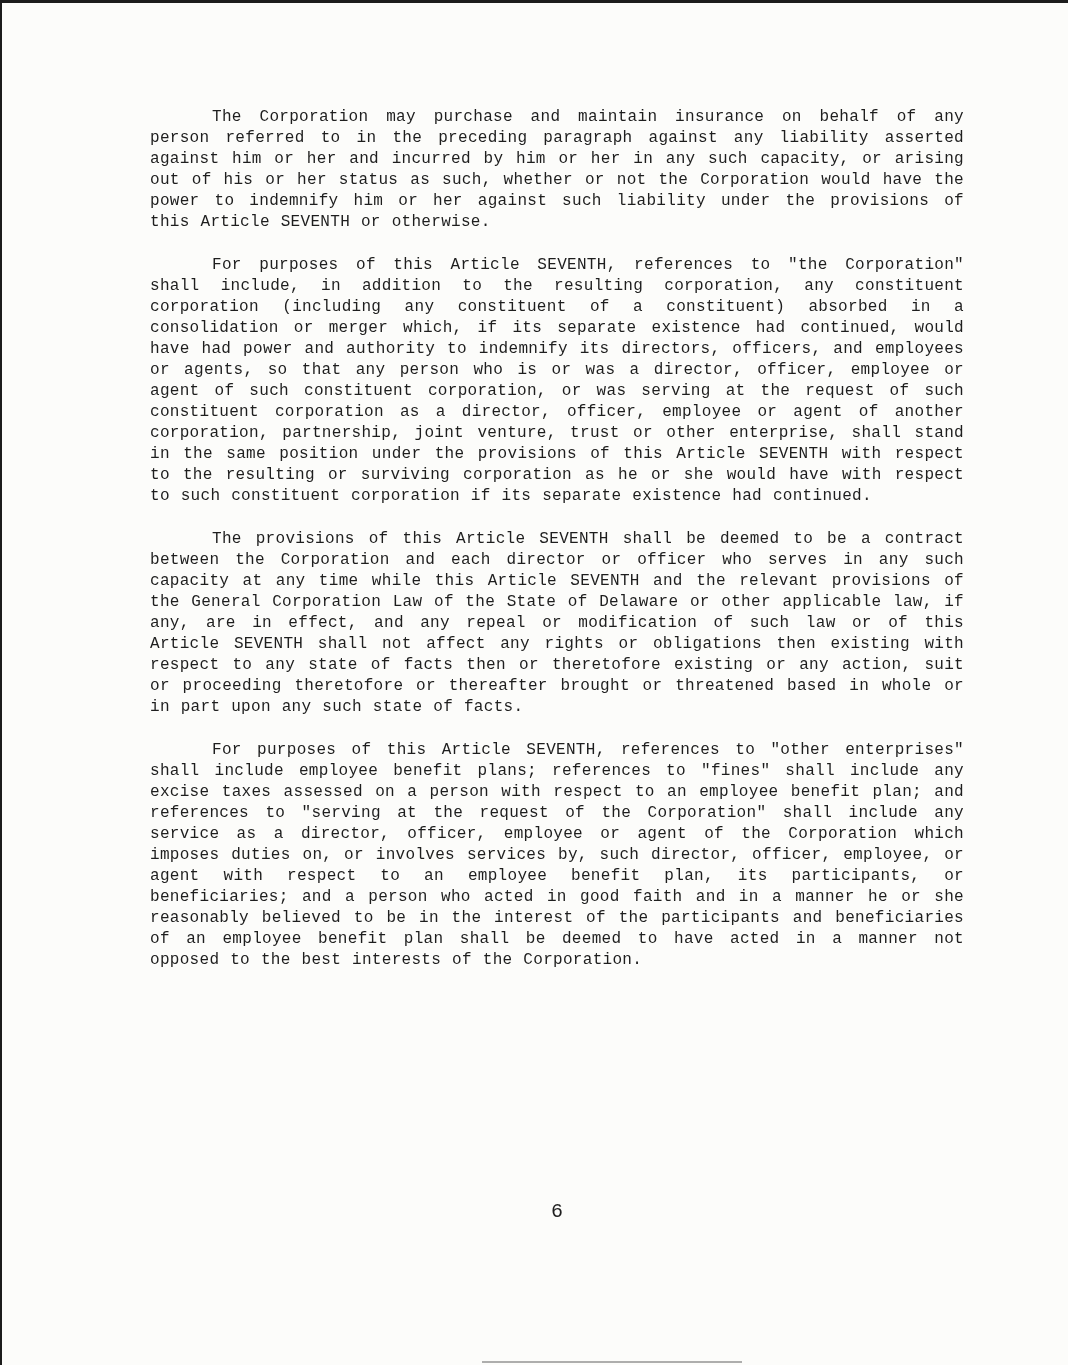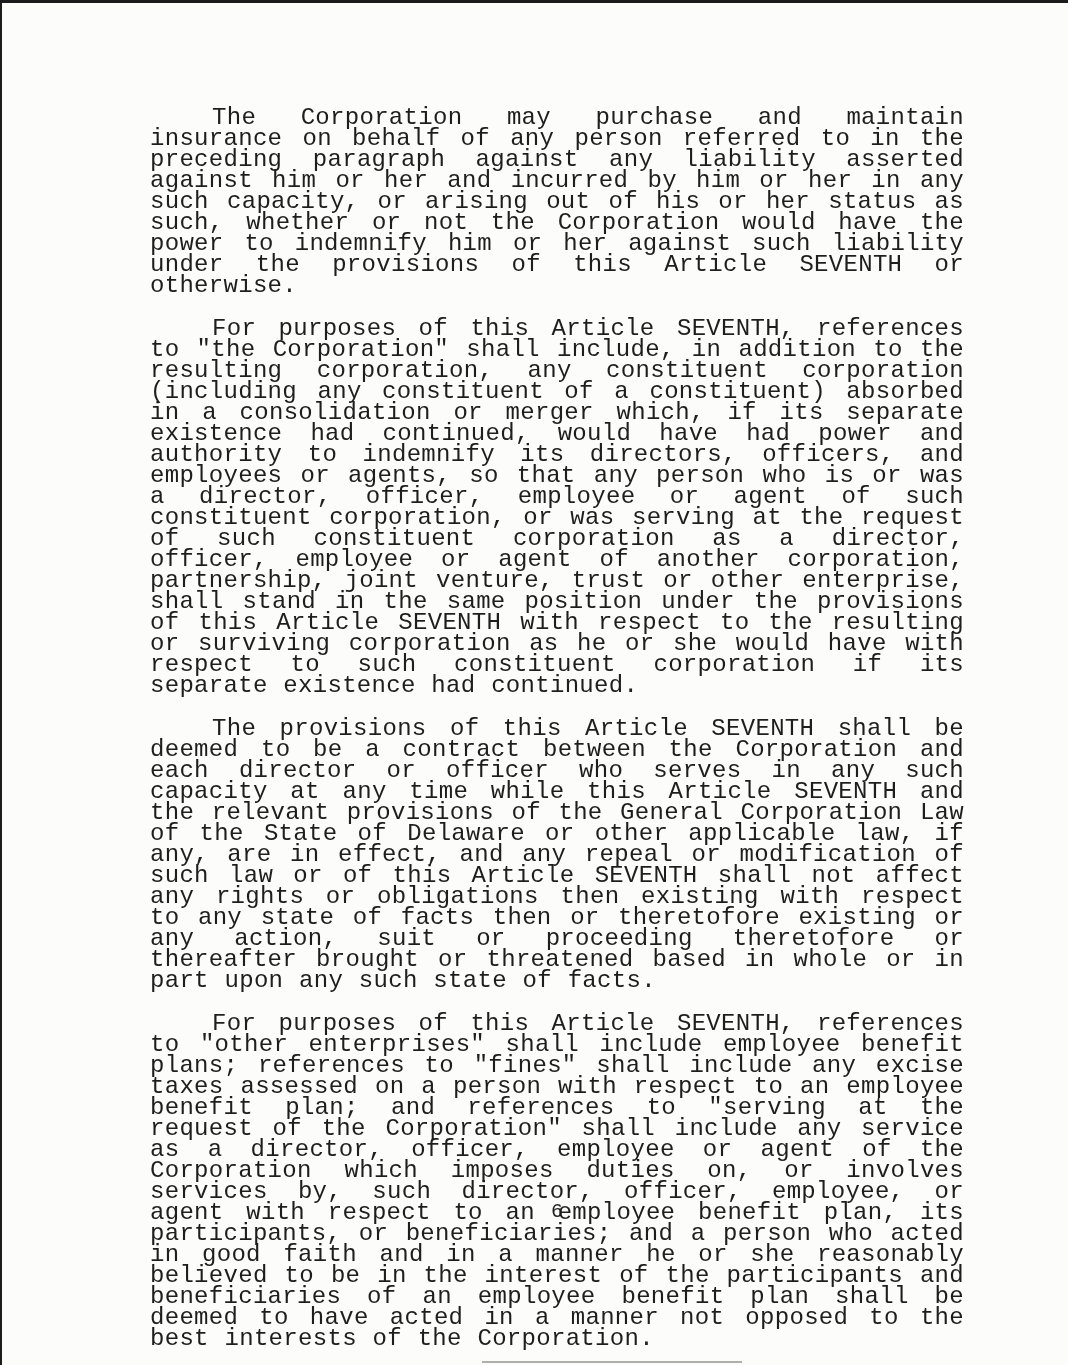--- a/index.html
+++ b/index.html
@@ -31,21 +31,21 @@
     background: rgba(30,30,30,0.35);
   }
   .doc-body {
     position: absolute;
     left: 148px;
     top: 104px;
     width: 814px;
   }
   .doc-body p {
     margin: 0 0 22px 0;
-    font-size: 24px;
+    font-size: 16px;
     line-height: 21px;
     letter-spacing: 0.3px;
     word-spacing: 1px;
     text-align: justify;
     text-indent: 62px;
     -webkit-font-smoothing: antialiased;
   }
   .page-number {
     position: absolute;
     left: 148px;

